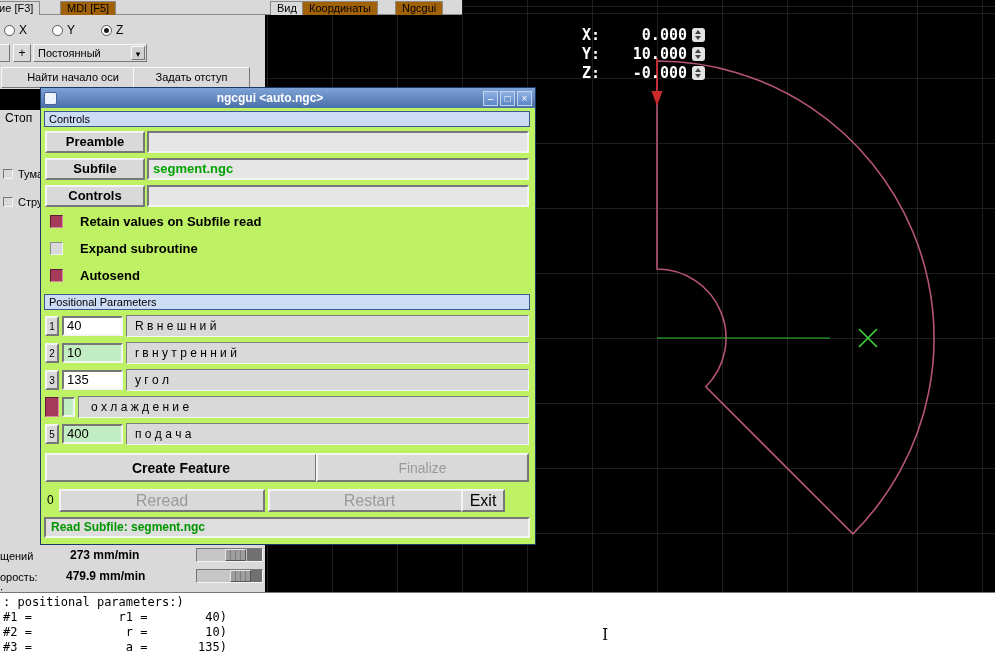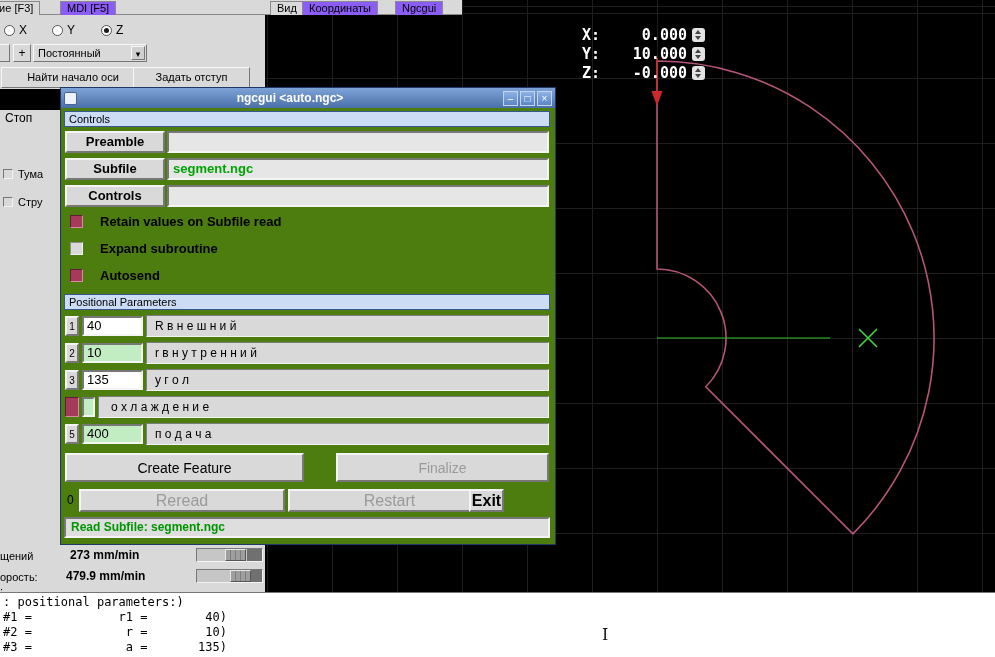--- a/index.html
+++ b/index.html
@@ -23,21 +23,21 @@
   .dro-val { flex:1; text-align:right; margin-right:5px; }
   .spin { position:relative; width:13px; height:14px; background:#e3e3e3; border-radius:3px; display:inline-block; }
   .spin::before { content:""; position:absolute; left:3px; top:2px; border-left:3.5px solid transparent; border-right:3.5px solid transparent; border-bottom:4px solid #444; }
   .spin::after  { content:""; position:absolute; left:3px; top:8px; border-left:3.5px solid transparent; border-right:3.5px solid transparent; border-top:4px solid #444; }
 
   
   .strip-left  { position:absolute; left:0; top:0; width:265px; height:15px; background:#d9d9d9; border-bottom:1px solid #8a8a8a; z-index:2; }
   .strip-right { position:absolute; left:265px; top:0; width:197px; height:15px; background:#d9d9d9; border-bottom:1px solid #8a8a8a; z-index:2; }
   .tab { position:absolute; top:1px; height:14px; line-height:13px; padding:0 6px; font-size:11px;
     border:1px solid #8a8a8a; border-bottom:none; background:#d9d9d9; white-space:nowrap; }
-  .tab.inactive { background:#8b5cf6; }
+  .tab.inactive { background:#a16207; }
 
   
   .radio { display:flex; align-items:center; gap:4px; font-size:12px; }
   .rb { width:11px; height:11px; border-radius:50%; background:#fff; border:1px solid #555; position:relative; display:inline-block; }
   .rb.sel::after { content:""; position:absolute; left:2px; top:2px; width:5px; height:5px; border-radius:50%; background:#1a1a1a; }
 
   .tkbtn { display:inline-block; background:#d9d9d9; color:#000; text-align:center; cursor:default;
     border-top:2px solid #f4f4f4; border-left:2px solid #f4f4f4; border-right:2px solid #777; border-bottom:2px solid #777;
     font-family:inherit; }
   .tkbtn.thin { border-width:1px; border-top-color:#f8f8f8; border-left-color:#f8f8f8; }
@@ -65,21 +65,21 @@
     border-top:1px solid #e8e8e8; border-left:1px solid #e8e8e8; border-right:1px solid #555; border-bottom:1px solid #555;
     background-image:repeating-linear-gradient(to right,transparent 0 4px,#7d7d7d 4px 5px); }
 
   
   .console { position:absolute; left:0; top:592px; width:995px; height:65px; background:#fff; border-top:1px solid #777;
     font-family:"DejaVu Sans Mono",monospace; font-size:12px; line-height:15px; padding:2px 3px; z-index:1; }
   .console div { white-space:pre; }
   .ibeam { position:absolute; left:602px; top:625px; font-family:"DejaVu Serif",serif; font-size:16px; color:#111; z-index:3; }
 
   
-  .dialog { position:absolute; left:40px; top:87px; width:496px; height:458px; border:1px solid #1d3a66; background:#4d7c0f; z-index:10;margin-left:20px; }
+  .dialog { position:absolute; left:40px; top:87px; width:496px; height:458px; border:1px solid #1d3a66; background:#bef264; z-index:10; }
   .titlebar { height:20px; display:flex; align-items:center; padding:0 3px; gap:2px;
     background:linear-gradient(to bottom,#7da3d8,#4a70a8); }
   .win-icon { width:13px; height:13px; background:#eef3fb; border:1px solid #46639a; border-radius:2px; }
   .titlebar .title { flex:1; text-align:center; color:#fff; font-weight:bold; font-size:12px; }
   .wbtn { width:15px; height:15px; line-height:13px; text-align:center; color:#fff; font-size:10px;
     background:linear-gradient(to bottom,#8fb2e4,#5b86c6); border:1px solid #c3d4ee; }
   .dbody { position:relative; width:100%; height:437px; }
 
   .fstrip { position:absolute; left:3px; width:486px; height:16px; background:#ccdcf4; border:1px solid #37598f;
     font-size:11px; line-height:14px; padding-left:4px; }
@@ -302,27 +302,27 @@
       <div class="prow" style="top:315px">
         <button class="tkbtn numbtn">5</button>
         <div class="tkentry pentry green">
           <span>400</span>
         </div>
         <div class="plabel">
           <span>п о д а ч а</span>
         </div>
       </div>
 
-      <button class="tkbtn bigbtn" style="left:4px;top:345px;width:239px;font-weight:normal">Create Feature</button>
+      <button class="tkbtn bigbtn" style="left:4px;top:345px;width:272px;font-weight:bold">Create Feature</button>
       <button class="tkbtn bigbtn disabled" style="left:275px;top:345px;width:213px">Finalize</button>
 
       <span class="zero" style="top:385px">0</span>
       <button class="tkbtn smallbtn disabled" style="left:18px;top:381px;width:206px">Reread</button>
       <button class="tkbtn smallbtn disabled" style="left:227px;top:381px;width:203px">Restart</button>
-      <button class="tkbtn smallbtn" style="left:408px;top:381px;width:35px;font-weight:700">Exit</button>
+      <button class="tkbtn smallbtn" style="left:420px;top:381px;width:44px;font-weight:400">Exit</button>
 
       <div class="statusbox" style="top:409px">
         <span>Read Subfile: segment.ngc</span>
       </div>
     </div>
   </div>
 
 </div>
 
 </body></html>

